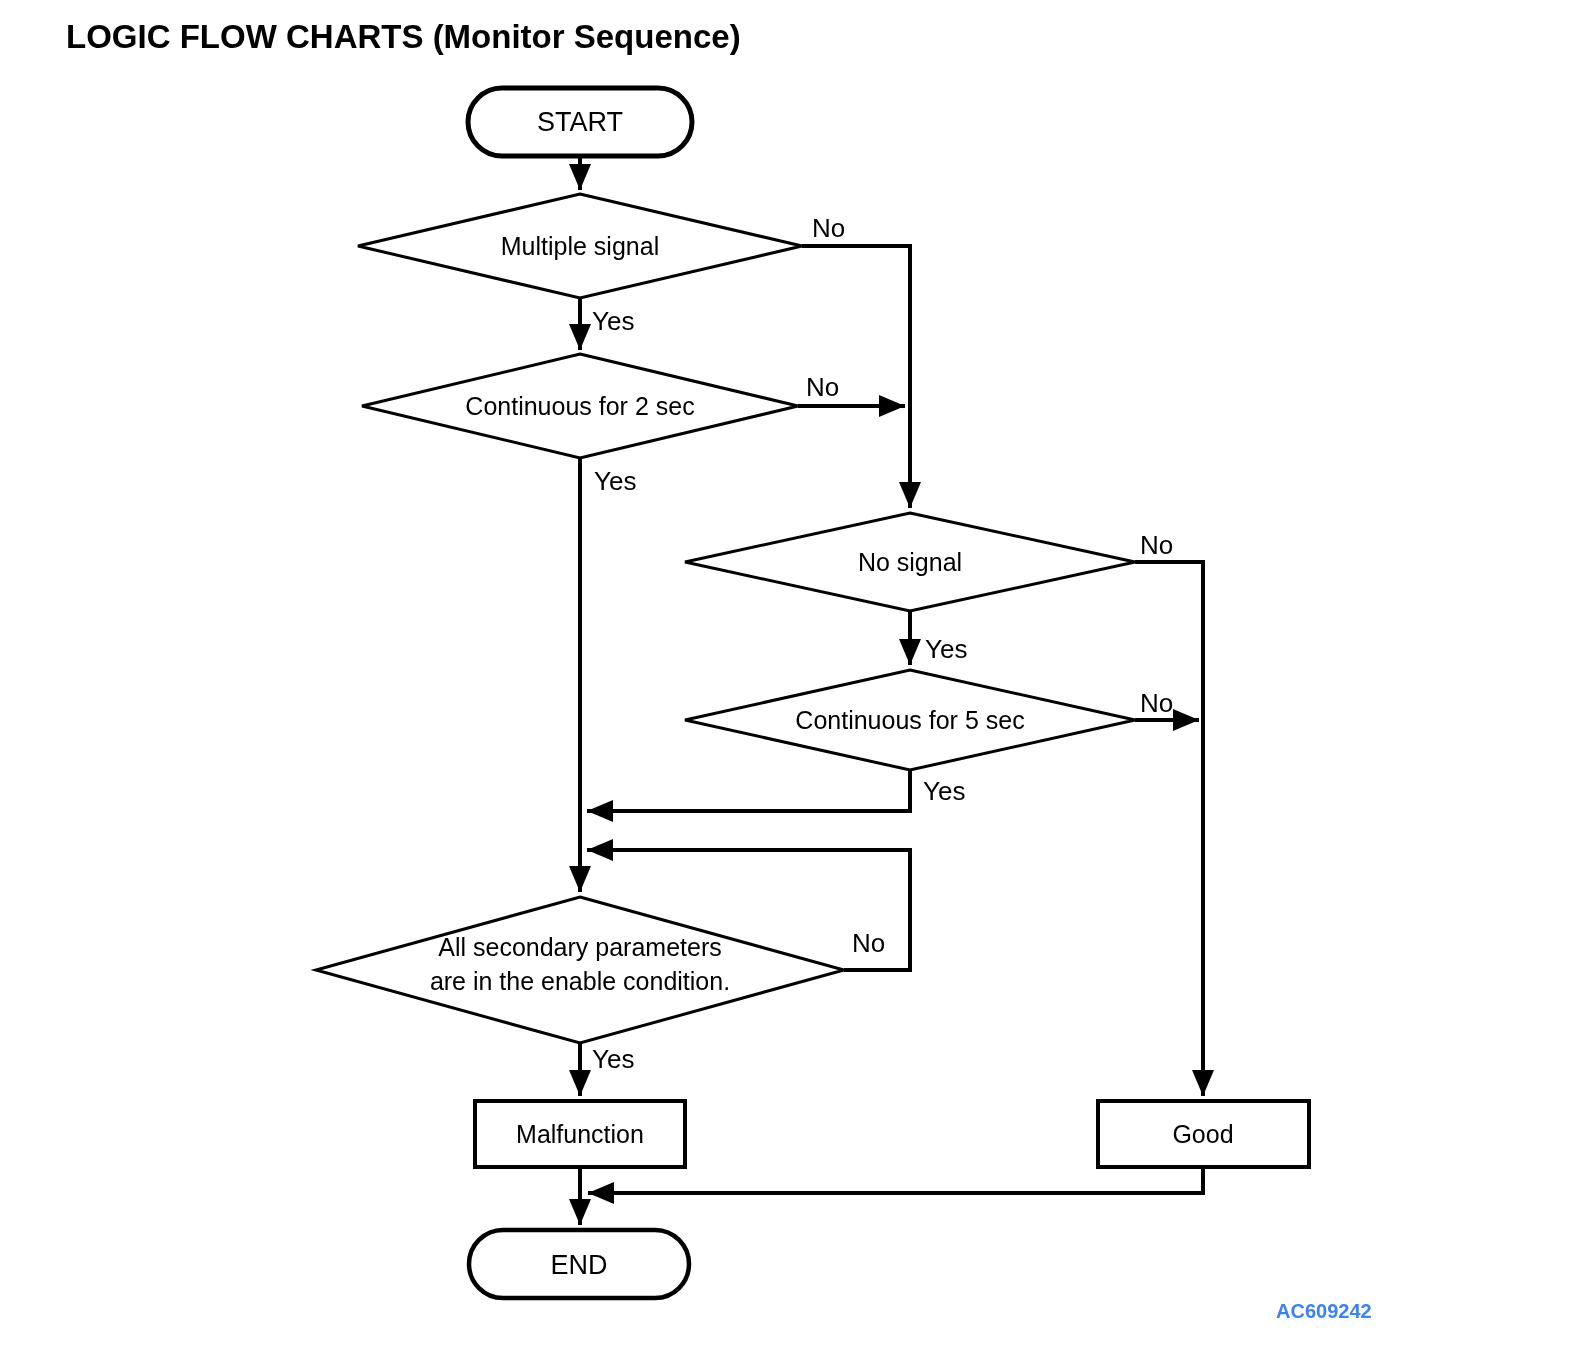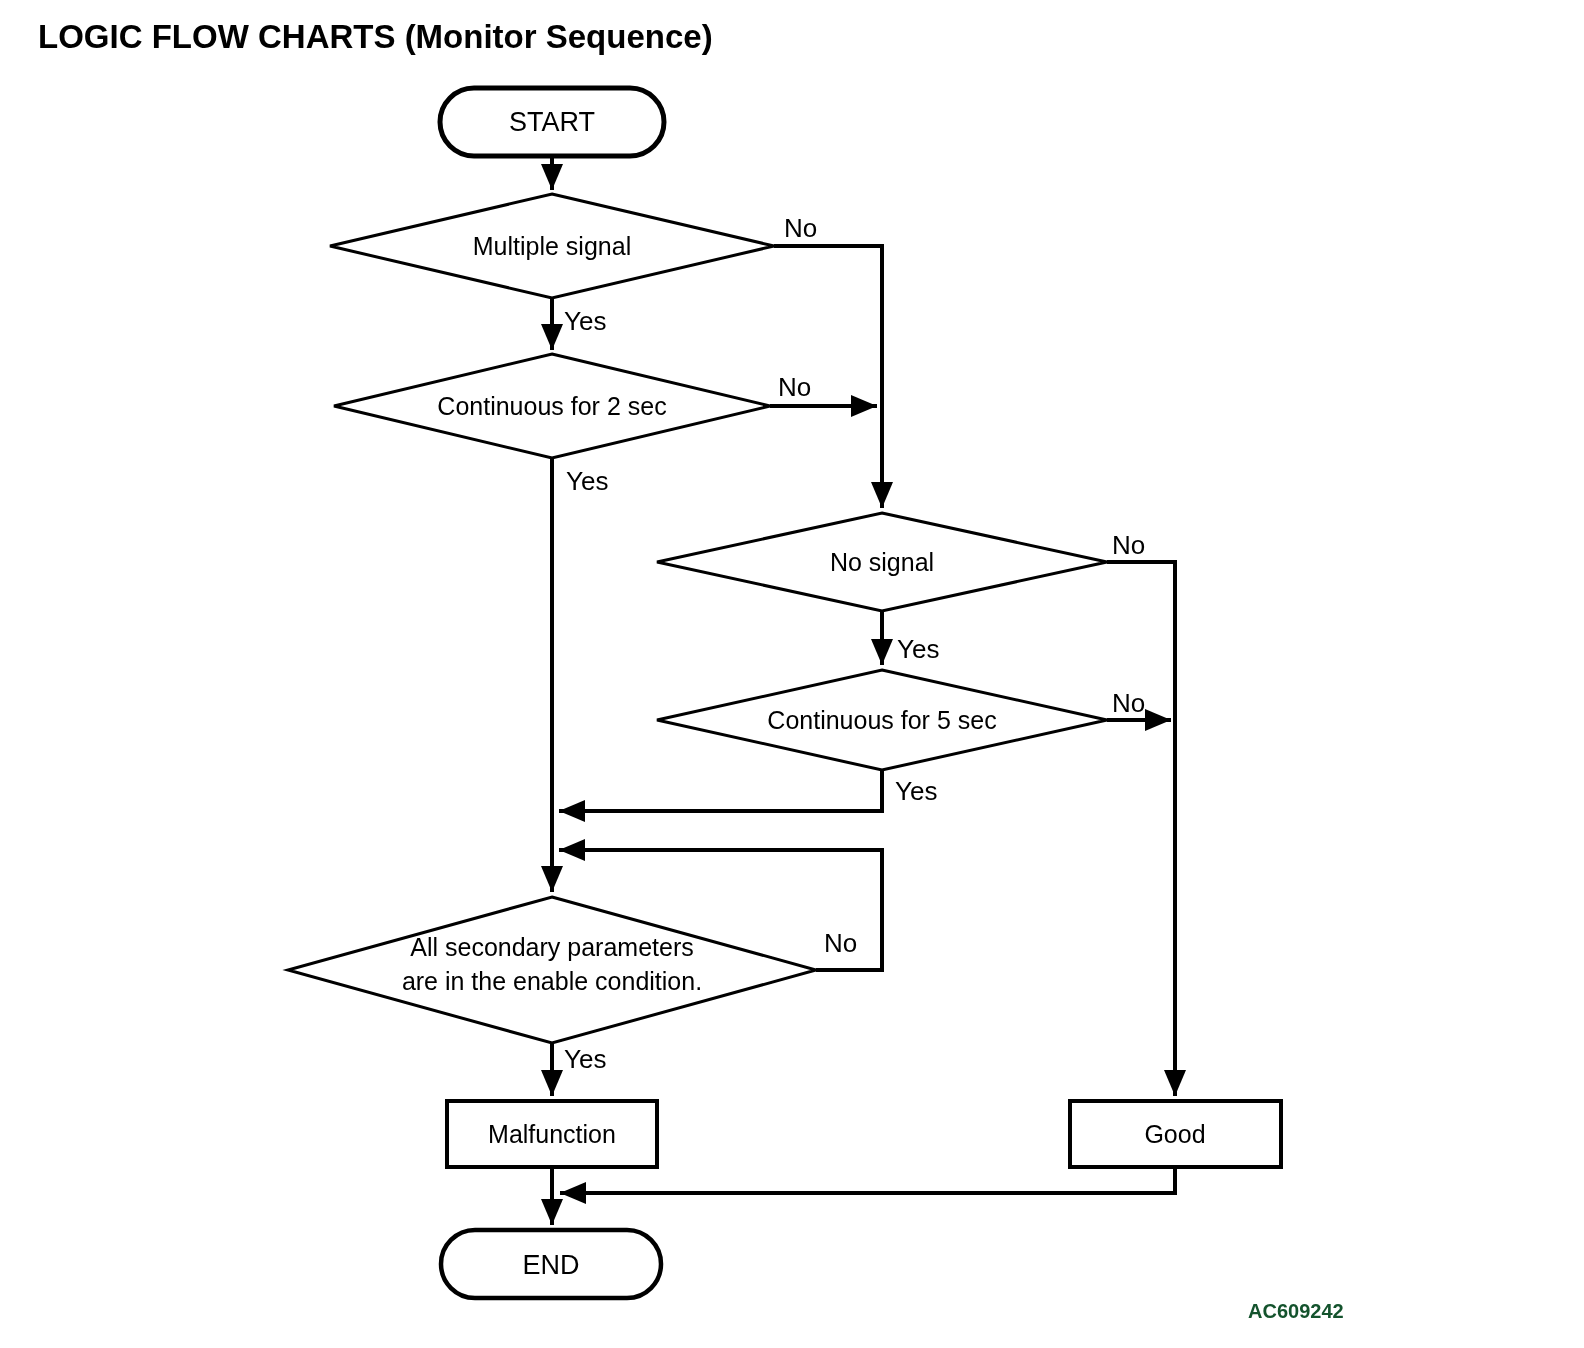--- a/index.html
+++ b/index.html
@@ -8,39 +8,40 @@
     background: #ffffff;
   }
   #stage {
     position: relative;
     width: 1455px;
     height: 1348px;
     background: #ffffff;
     font-family: "Liberation Sans", sans-serif;
     color: #000000;
     overflow: hidden;
+    margin-left: 28px;
   }
   #page-title {
     position: absolute;
     left: 38px;
     top: 18px;
     margin: 0;
     font-size: 33px;
     font-weight: bold;
     letter-spacing: 0px;
     color: #000000;
     white-space: nowrap;
   }
   #figure-code {
     position: absolute;
     left: 1248px;
     top: 1300px;
     font-size: 20px;
     font-weight: bold;
-    color: #14532d;
+    color: #3b82f6;
   }
   #flowchart-svg {
     position: absolute;
     left: 0;
     top: 0;
   }
   .node-shape {
     fill: #ffffff;
     stroke: #000000;
   }

